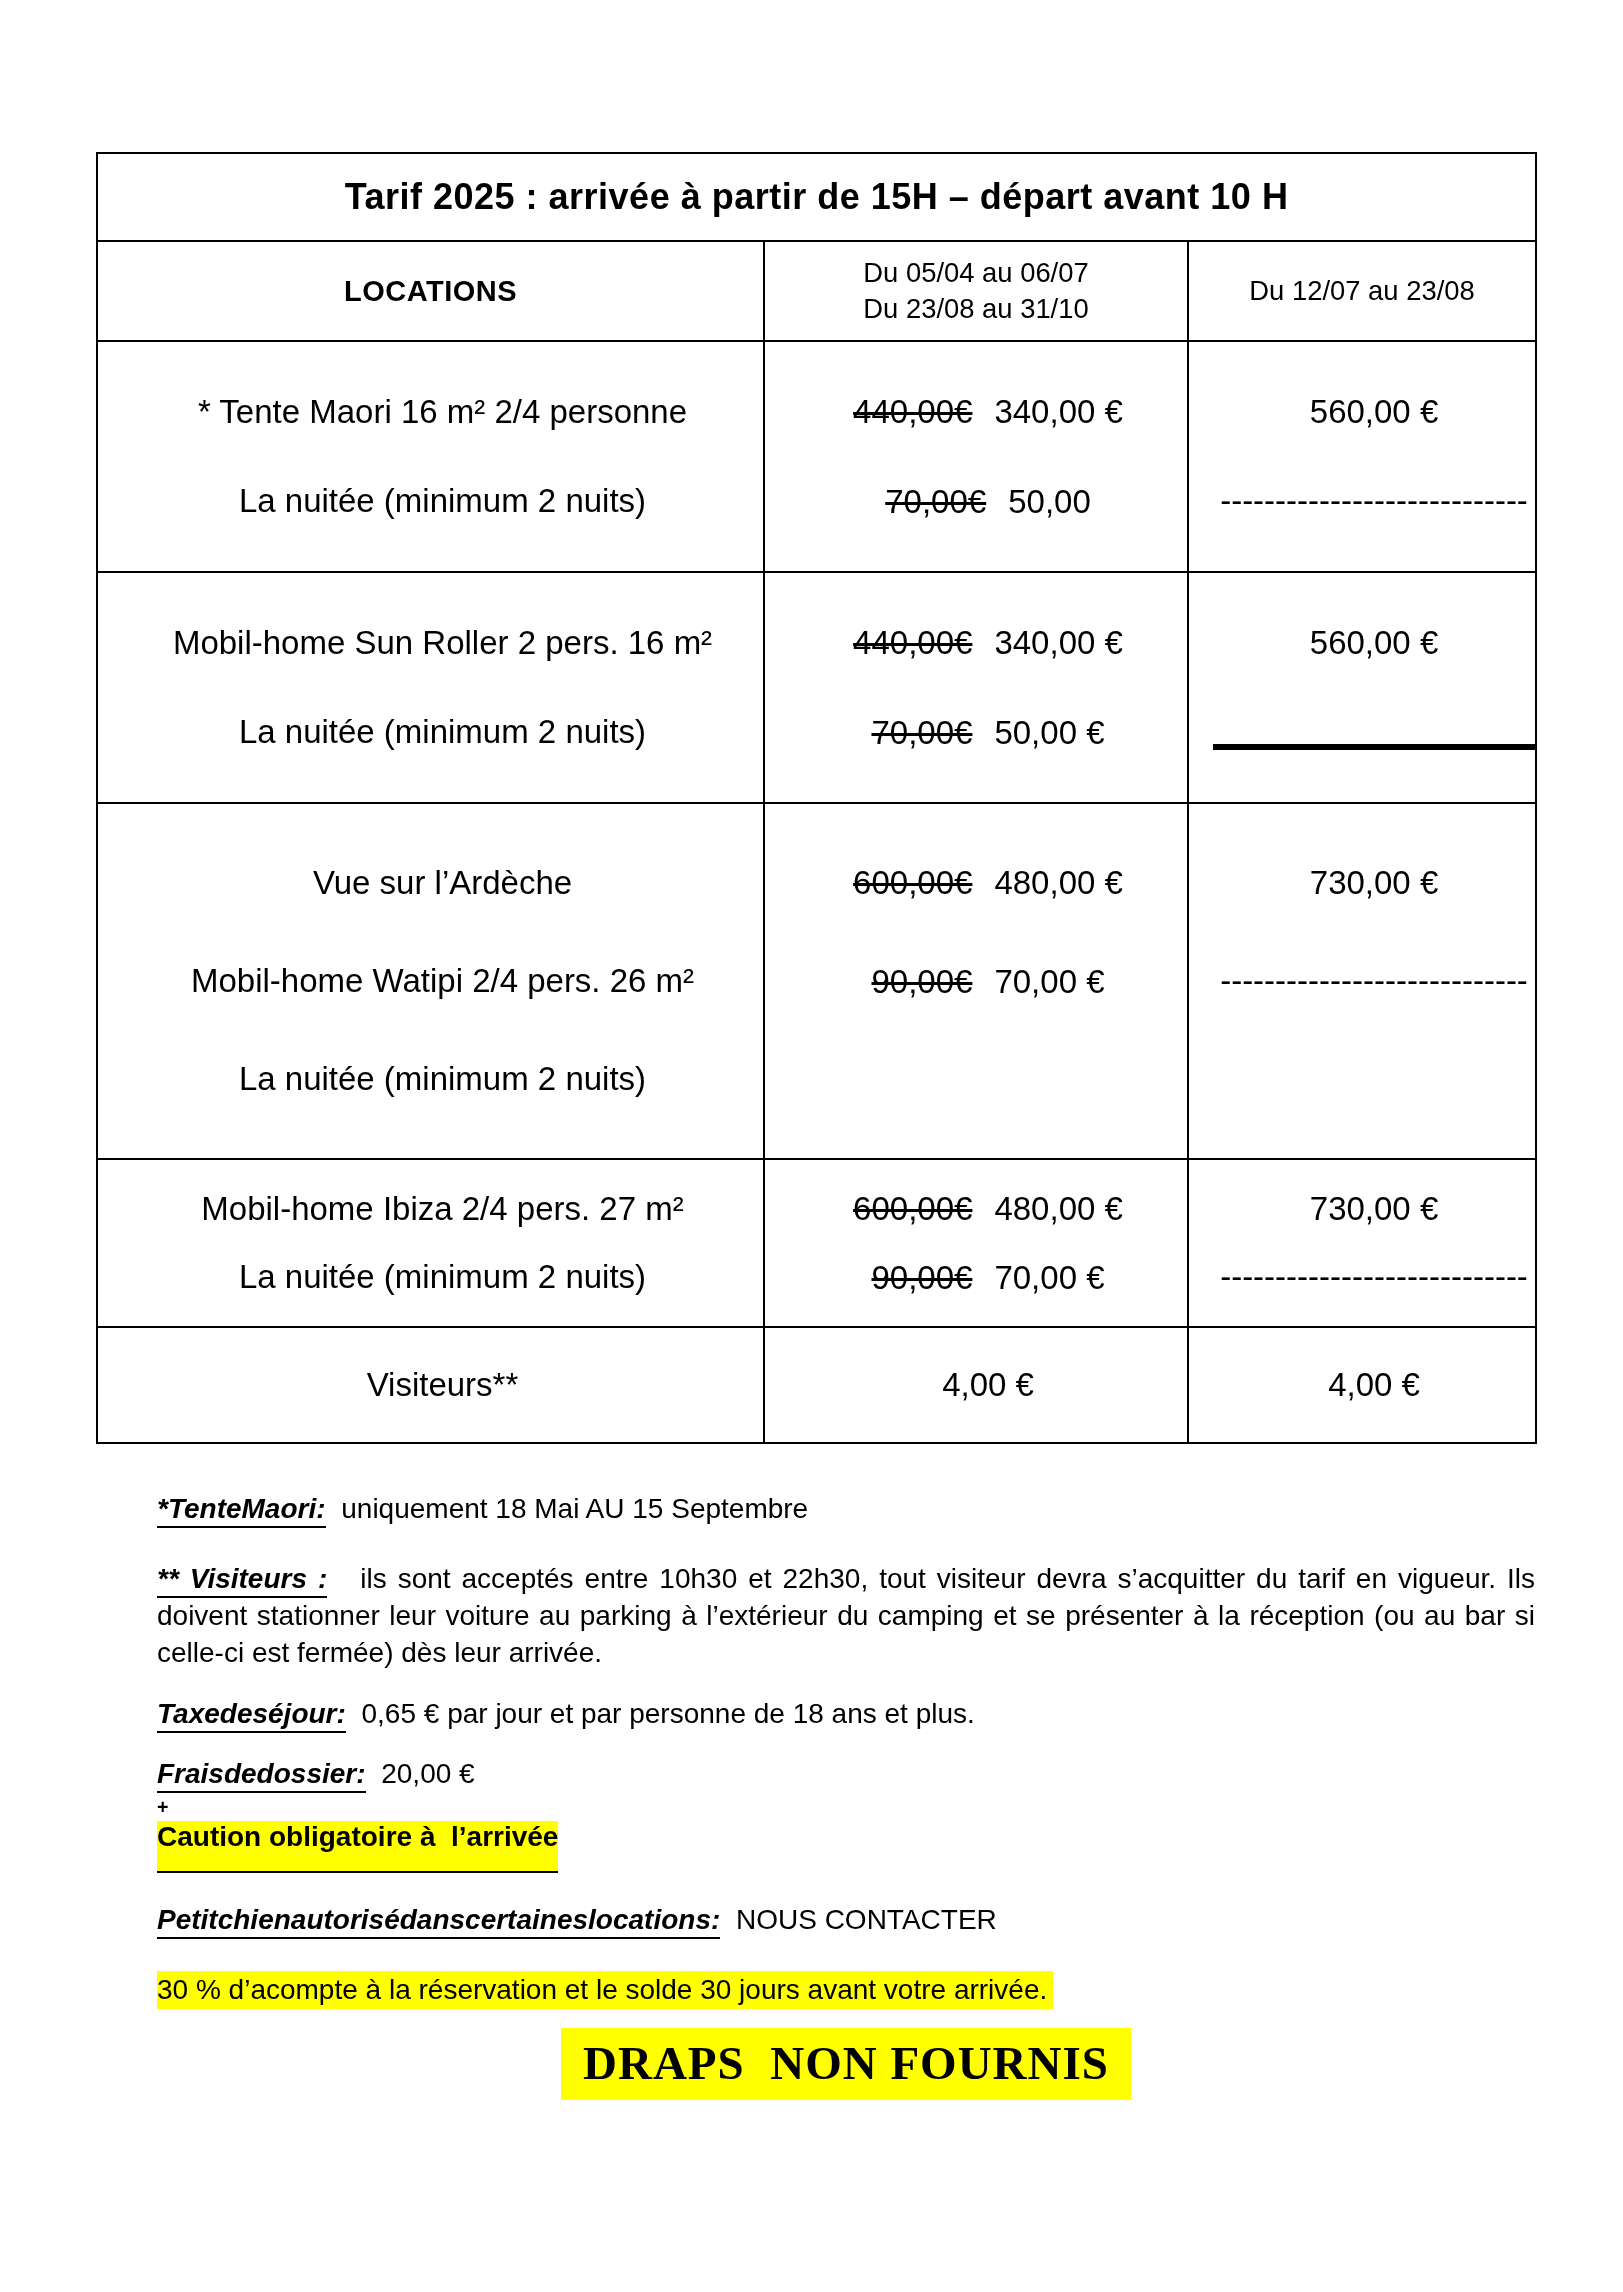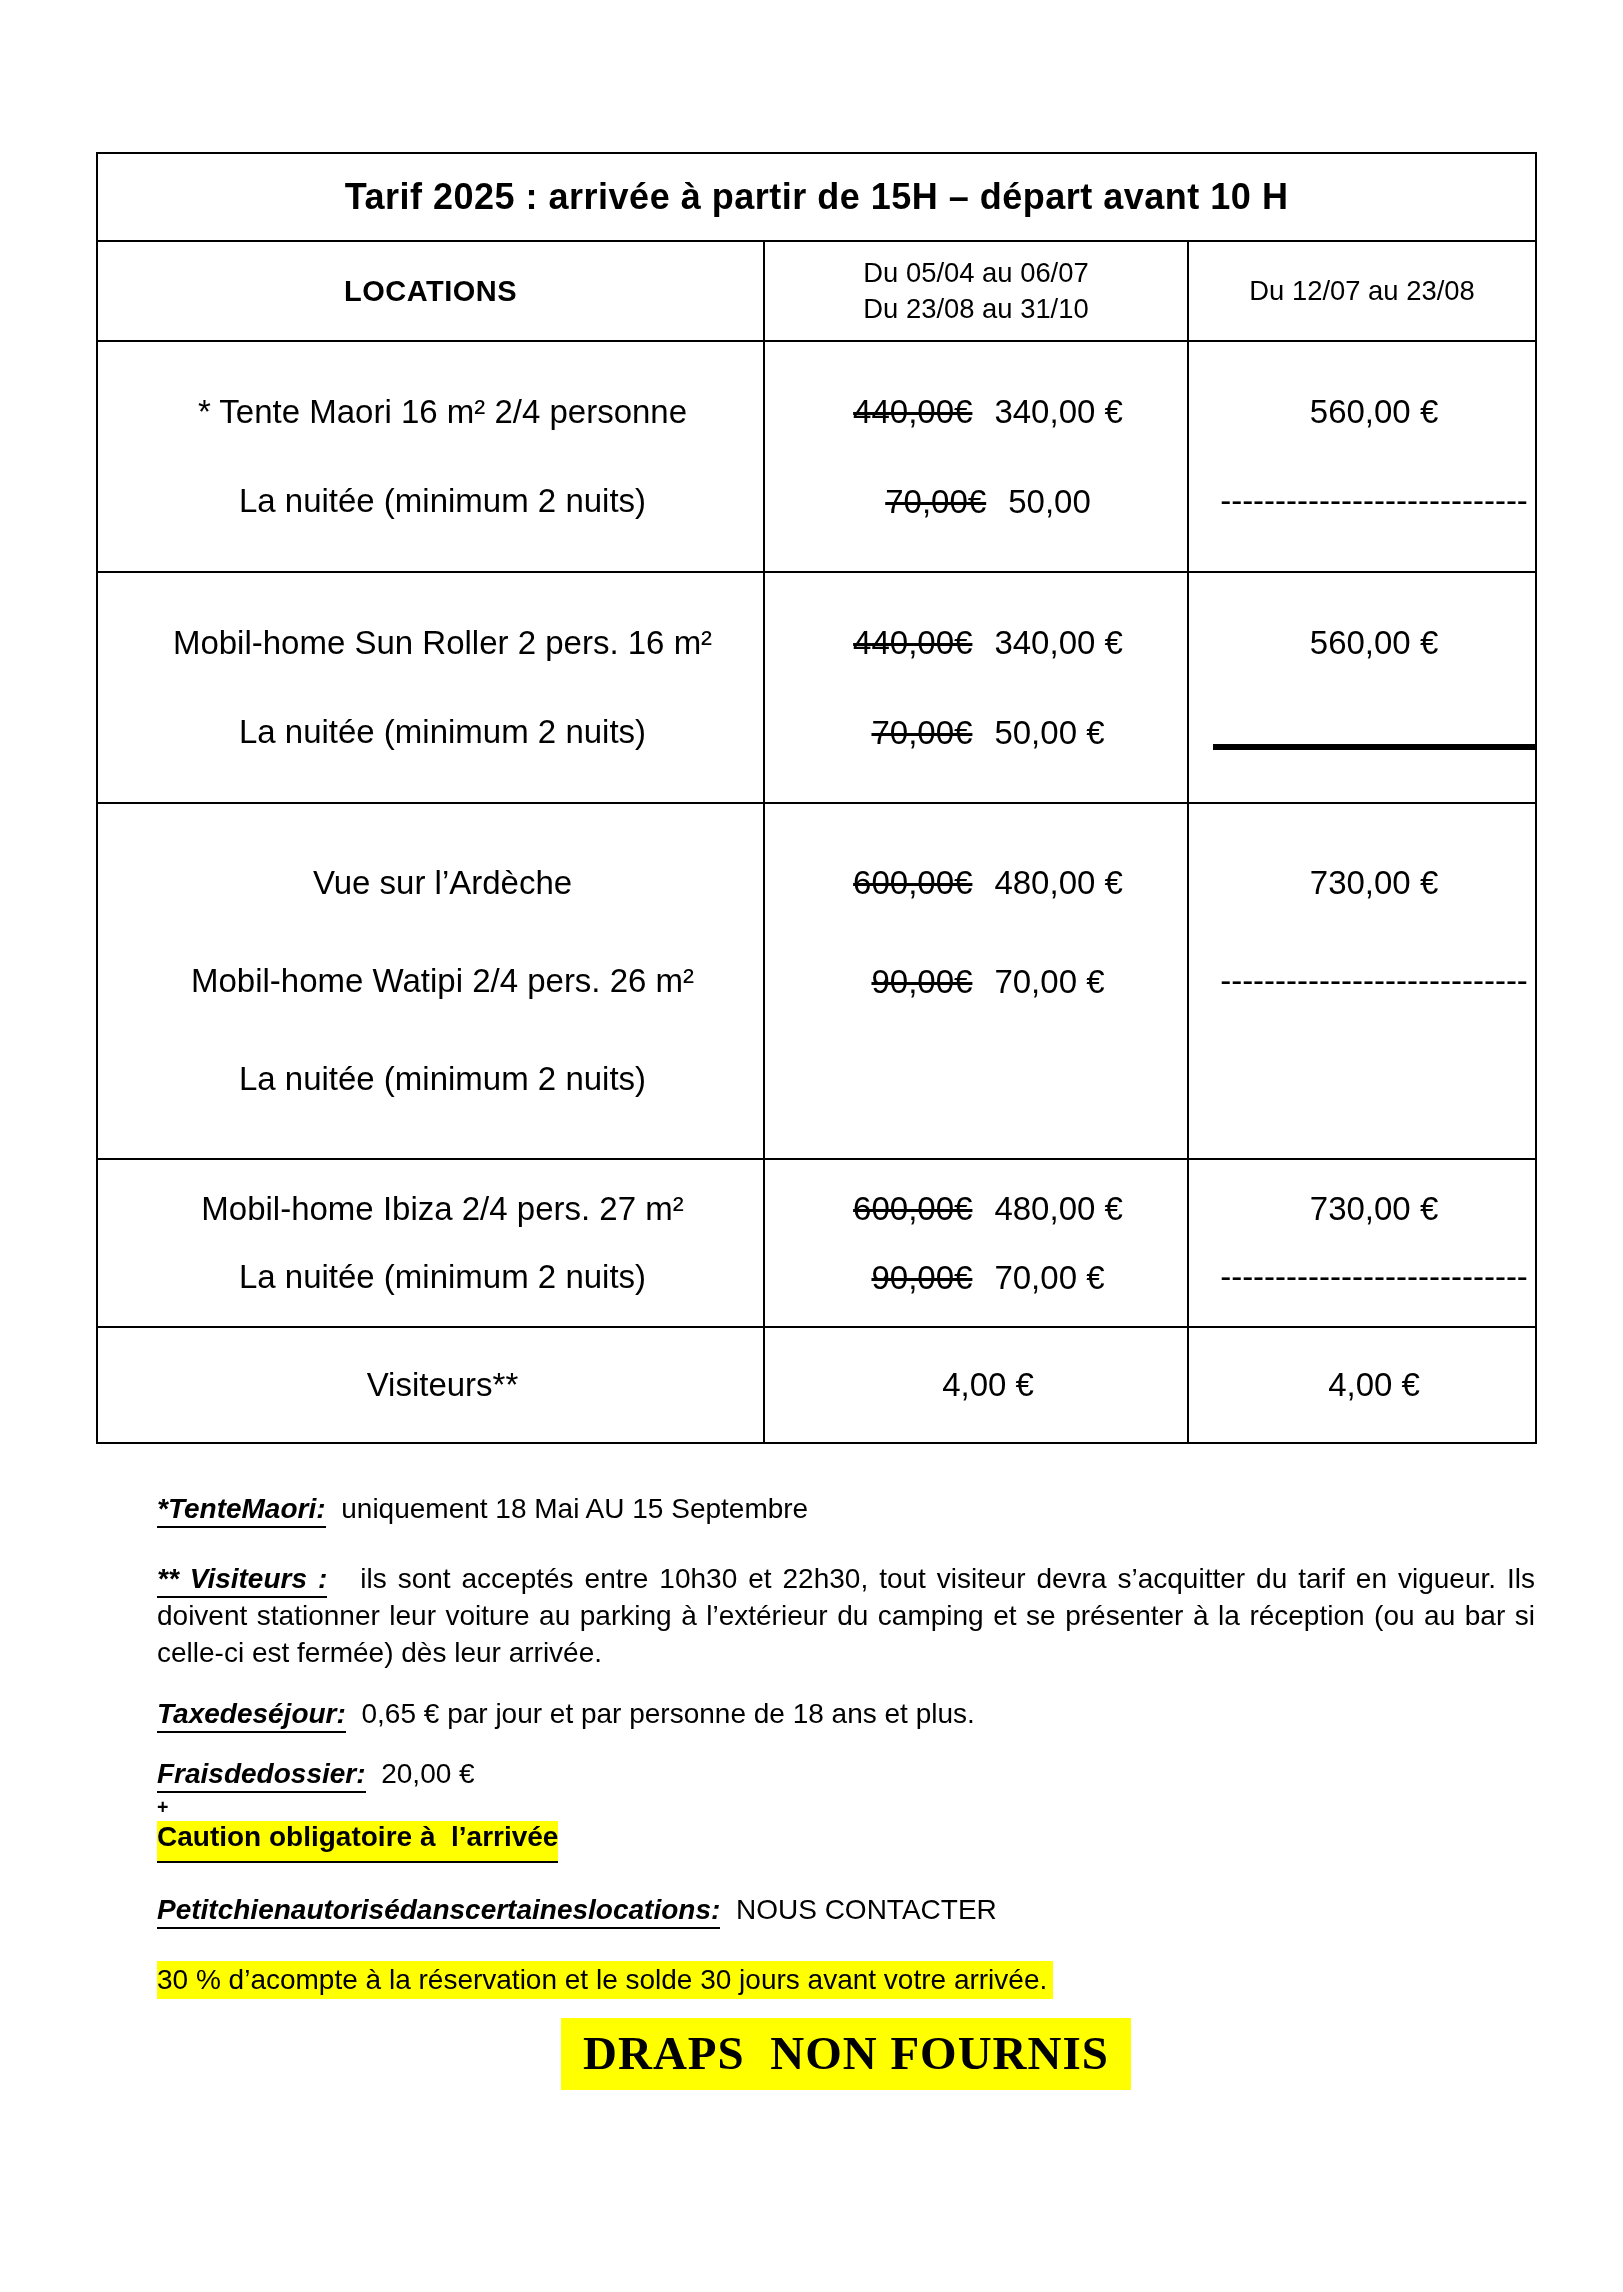--- a/index.html
+++ b/index.html
@@ -32,21 +32,21 @@
 
   
   .notes { margin-left:61px; margin-top:49px; width:1378px; font-size:28px; }
   .note { margin-top:27.4px; }
   .note-label { font-weight:bold; border-bottom:2.9px solid #000; padding-bottom:2px;font-style:italic; }
   .note-text-gap { margin-left:15.7px; }
   .visiteurs-note { text-align:justify; line-height:37px; margin-top:35px; }
   .plus-sign { font-size:19.6px; font-weight:bold; margin-top:7.8px; line-height:19.6px; }
   .hl { background:#ffff00; }
   .caution-note { margin-top:3.9px; }
-  .caution-text { display:inline-block; font-weight:bold; border-bottom:2.9px solid #000; padding-bottom:8px; white-space:pre;text-align:center; }
+  .caution-text { display:inline-block; font-weight:bold; border-bottom:2.9px solid #000; padding-bottom:18px; white-space:pre;text-align:center; }
   .petit-chien-note { margin-top:31px; }
   .acompte-note { margin-top:35px; }
   .acompte-text { display:inline-block; white-space:pre; padding:2.9px 5.9px 2.9px 0; }
   .banner-wrap { text-align:center; margin-top:19.6px; }
   .banner-text {
     display:inline-block; font-family:"Liberation Serif", serif; font-weight:bold;
     font-size:47px; padding:7.8px 21.6px 9.8px 21.6px; white-space:pre; letter-spacing:1px;
   }
 </style>
 </head>

